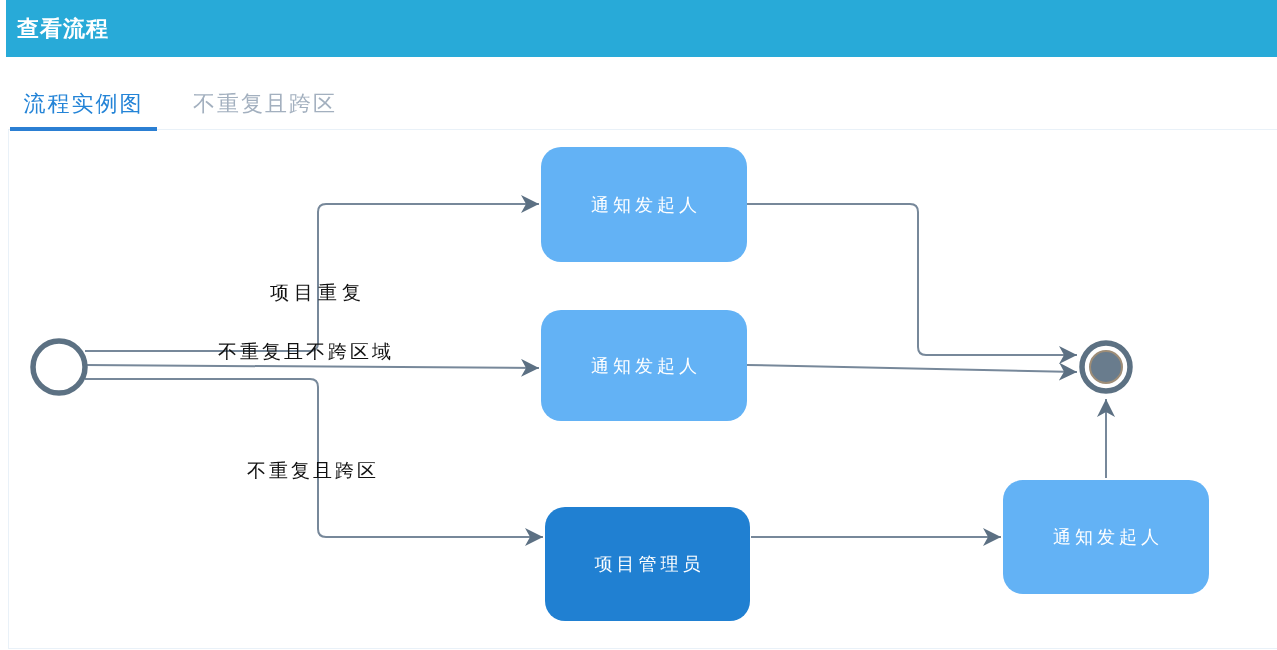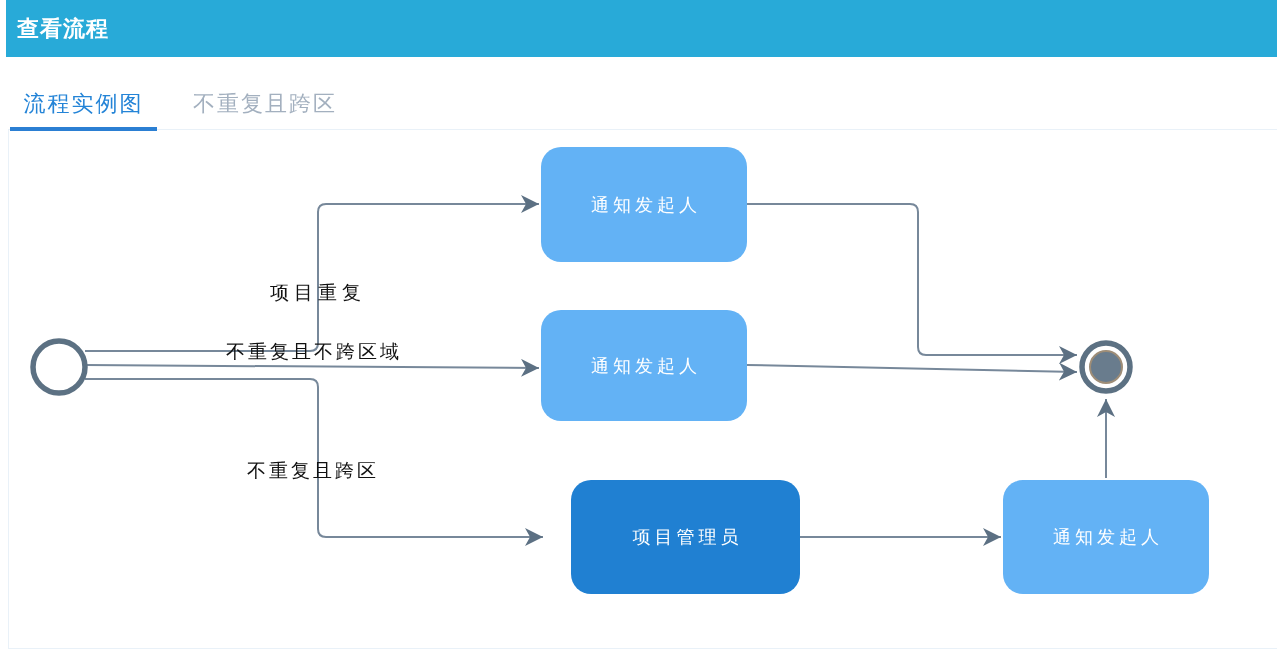--- a/index.html
+++ b/index.html
@@ -48,28 +48,28 @@
   .evt-end-inner{fill:var(--end-fill);stroke:var(--end-inner-ring);stroke-width:2;}
   .arrowhead{fill:var(--arrow);}
 
   
   .node{position:absolute;border-radius:20px;display:flex;align-items:center;justify-content:center;
     color:#fff;font-size:18px;letter-spacing:4px;text-indent:4px;}
   .node.light{background:var(--node-light);}
   .node.dark{background:var(--node-dark);}
   .node.n-top{left:541px;top:147px;width:206px;height:115px;}
   .node.n-mid{left:541px;top:310px;width:206px;height:111px;}
-  .node.n-admin{left:545px;top:480px;width:229px;height:114px;margin-left:26px;}
+  .node.n-admin{left:545px;top:507px;width:205px;height:114px;}
   .node.n-bottom{left:1003px;top:480px;width:206px;height:114px;}
 
   
   .edge-label{position:absolute;transform:translate(-50%,-50%);white-space:nowrap;
     color:var(--label-text);font-size:19px;letter-spacing:3px;}
   .el-1{left:318px;top:293px;letter-spacing:5px;}
-  .el-2{left:314px;top:352px;}
+  .el-2{left:306px;top:352px;}
   .el-3{left:313px;top:471px;}
 </style>
 </head>
 <body>
 
 <div class="stage">
 
   <header class="titlebar">
     <h1>查看流程</h1>
   </header>

